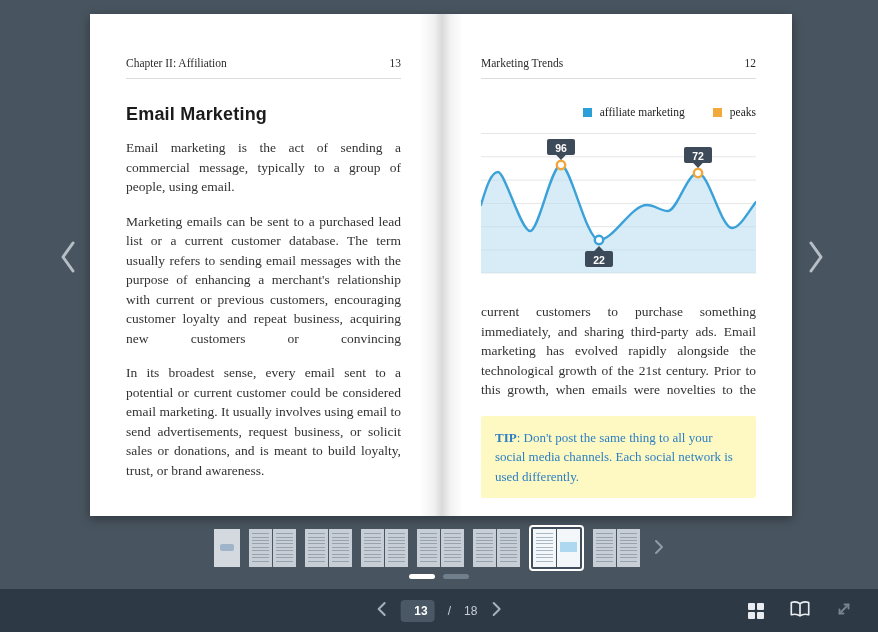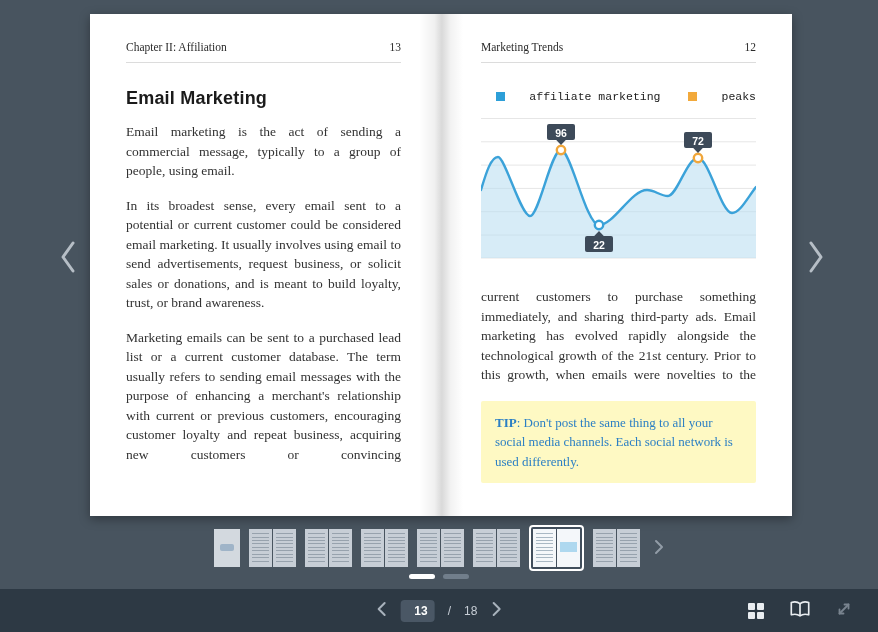--- a/index.html
+++ b/index.html
@@ -5,37 +5,37 @@
   * { box-sizing: border-box; margin: 0; padding: 0; }
   html,body { width:878px; height:632px; }
   body { font-family:"Liberation Sans", sans-serif; overflow:hidden; }
   #app { position:relative; width:878px; height:632px; background:#48545f; }
 
   
   .book { position:absolute; left:90px; top:14px; width:702px; height:502px;
           background:#fff; box-shadow:0 3px 10px rgba(0,0,0,0.35); display:flex; }
   .fold { position:absolute; left:329px; top:0; width:44px; height:502px; pointer-events:none;
           background:linear-gradient(90deg, rgba(0,0,0,0) 0%, rgba(0,0,0,0.06) 35%, rgba(0,0,0,0.15) 52%, rgba(0,0,0,0.05) 72%, rgba(0,0,0,0) 100%); }
-  .page { width:351px; height:478px; padding-top:27px; }
+  .page { width:351px; height:478px; padding-top:27px;margin-top:16px; }
   .page-left  { padding-left:36px; padding-right:40px; }
   .page-right { padding-left:40px; padding-right:36px; }
 
   .page-head { display:flex; justify-content:space-between; align-items:baseline;
                font-family:"Liberation Serif", serif; font-size:11.5px; color:#2b2b2b;
                border-bottom:1px solid #dcdcdc; padding-bottom:9px; }
   .page-title { margin-top:25px; font-size:18px; font-weight:700; color:#1b1b1b; letter-spacing:0.2px; }
   .body-text { font-family:"Liberation Serif", serif; font-size:13.5px; line-height:19.5px;
                color:#323232; text-align:justify; margin-top:13px; }
   .body-text + .body-text { margin-top:15px; }
   .body-text.cont { text-align-last:justify; }
 
   
   .legend { display:flex; justify-content:flex-end; gap:28px; margin-top:27px;
             font-family:"Liberation Serif", serif; font-size:11.5px; color:#222; }
-  .legend-item { display:flex; align-items:center; gap:24px;font-family:Liberation Mono, monospace; }
+  .legend-item { display:flex; align-items:center; gap:8px; }
   .swatch { width:9px; height:9px; display:inline-block; }
   .chart { display:block; margin-top:12px; }
   .chart text { font-family:"Liberation Sans", sans-serif; font-size:10.5px; font-weight:bold; }
   .rp-paragraph { margin-top:27px; }
   .tip { margin-top:16px; background:#fef9c3; border-radius:2px; padding:12px 14px;
          font-family:"Liberation Serif", serif; font-size:13px; line-height:19.5px; color:#2b7fc4; }
   .tip b { color:#2b7fc4; }
 
   
   .nav-arrow { position:absolute; top:240px; width:20px; height:34px; background:none; border:none; cursor:pointer; }
@@ -81,22 +81,22 @@
 <div id="app">
 
   <div class="book">
     <div class="page page-left">
       <div class="page-head">
         <span>Chapter II: Affiliation</span>
         <span>13</span>
       </div>
       <div class="page-title">Email Marketing</div>
       <p class="body-text">Email marketing is the act of sending a commercial message, typically to a group of people, using email.</p>
+      <p class="body-text cont">Marketing emails can be sent to a purchased lead list or a current customer database. The term usually refers to sending email messages with the purpose of enhancing a merchant's relationship with current or previous customers, encouraging customer loyalty and repeat business, acquiring new customers or convincing</p>
       <p class="body-text">In its broadest sense, every email sent to a potential or current customer could be considered email marketing. It usually involves using email to send advertisements, request business, or solicit sales or donations, and is meant to build loyalty, trust, or brand awareness.</p>
-      <p class="body-text cont">Marketing emails can be sent to a purchased lead list or a current customer database. The term usually refers to sending email messages with the purpose of enhancing a merchant's relationship with current or previous customers, encouraging customer loyalty and repeat business, acquiring new customers or convincing</p>
     </div>
 
     <div class="page page-right">
       <div class="page-head">
         <span>Marketing Trends</span>
         <span>12</span>
       </div>
 
       <div class="legend">
         <span class="legend-item">

